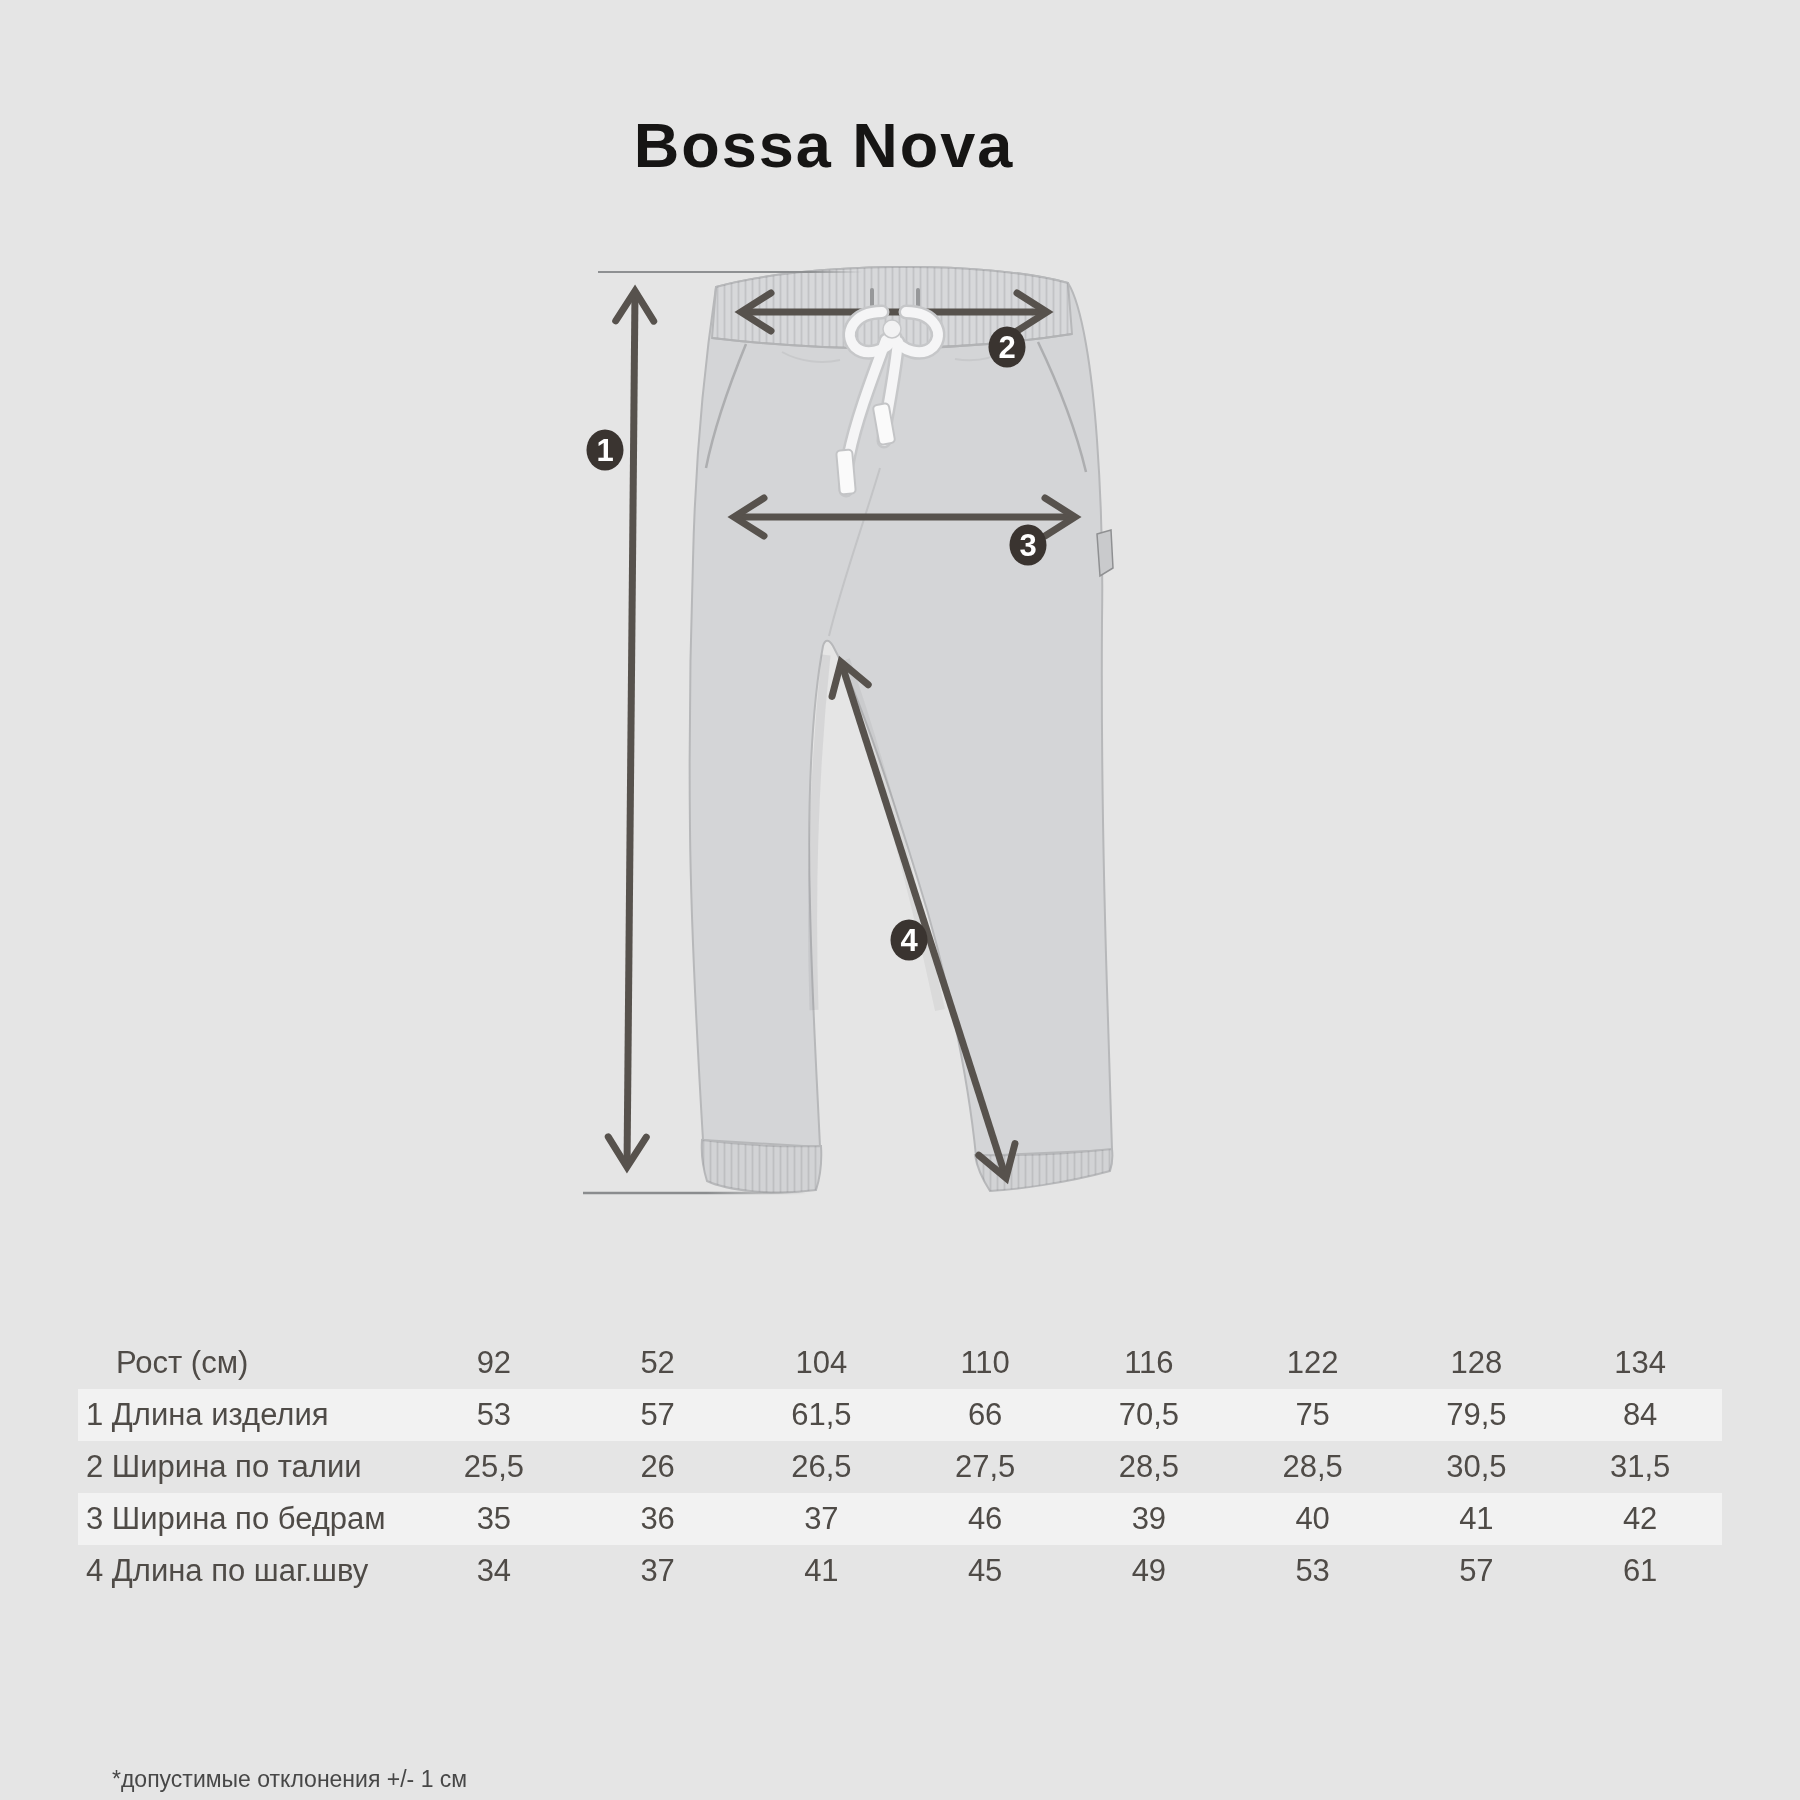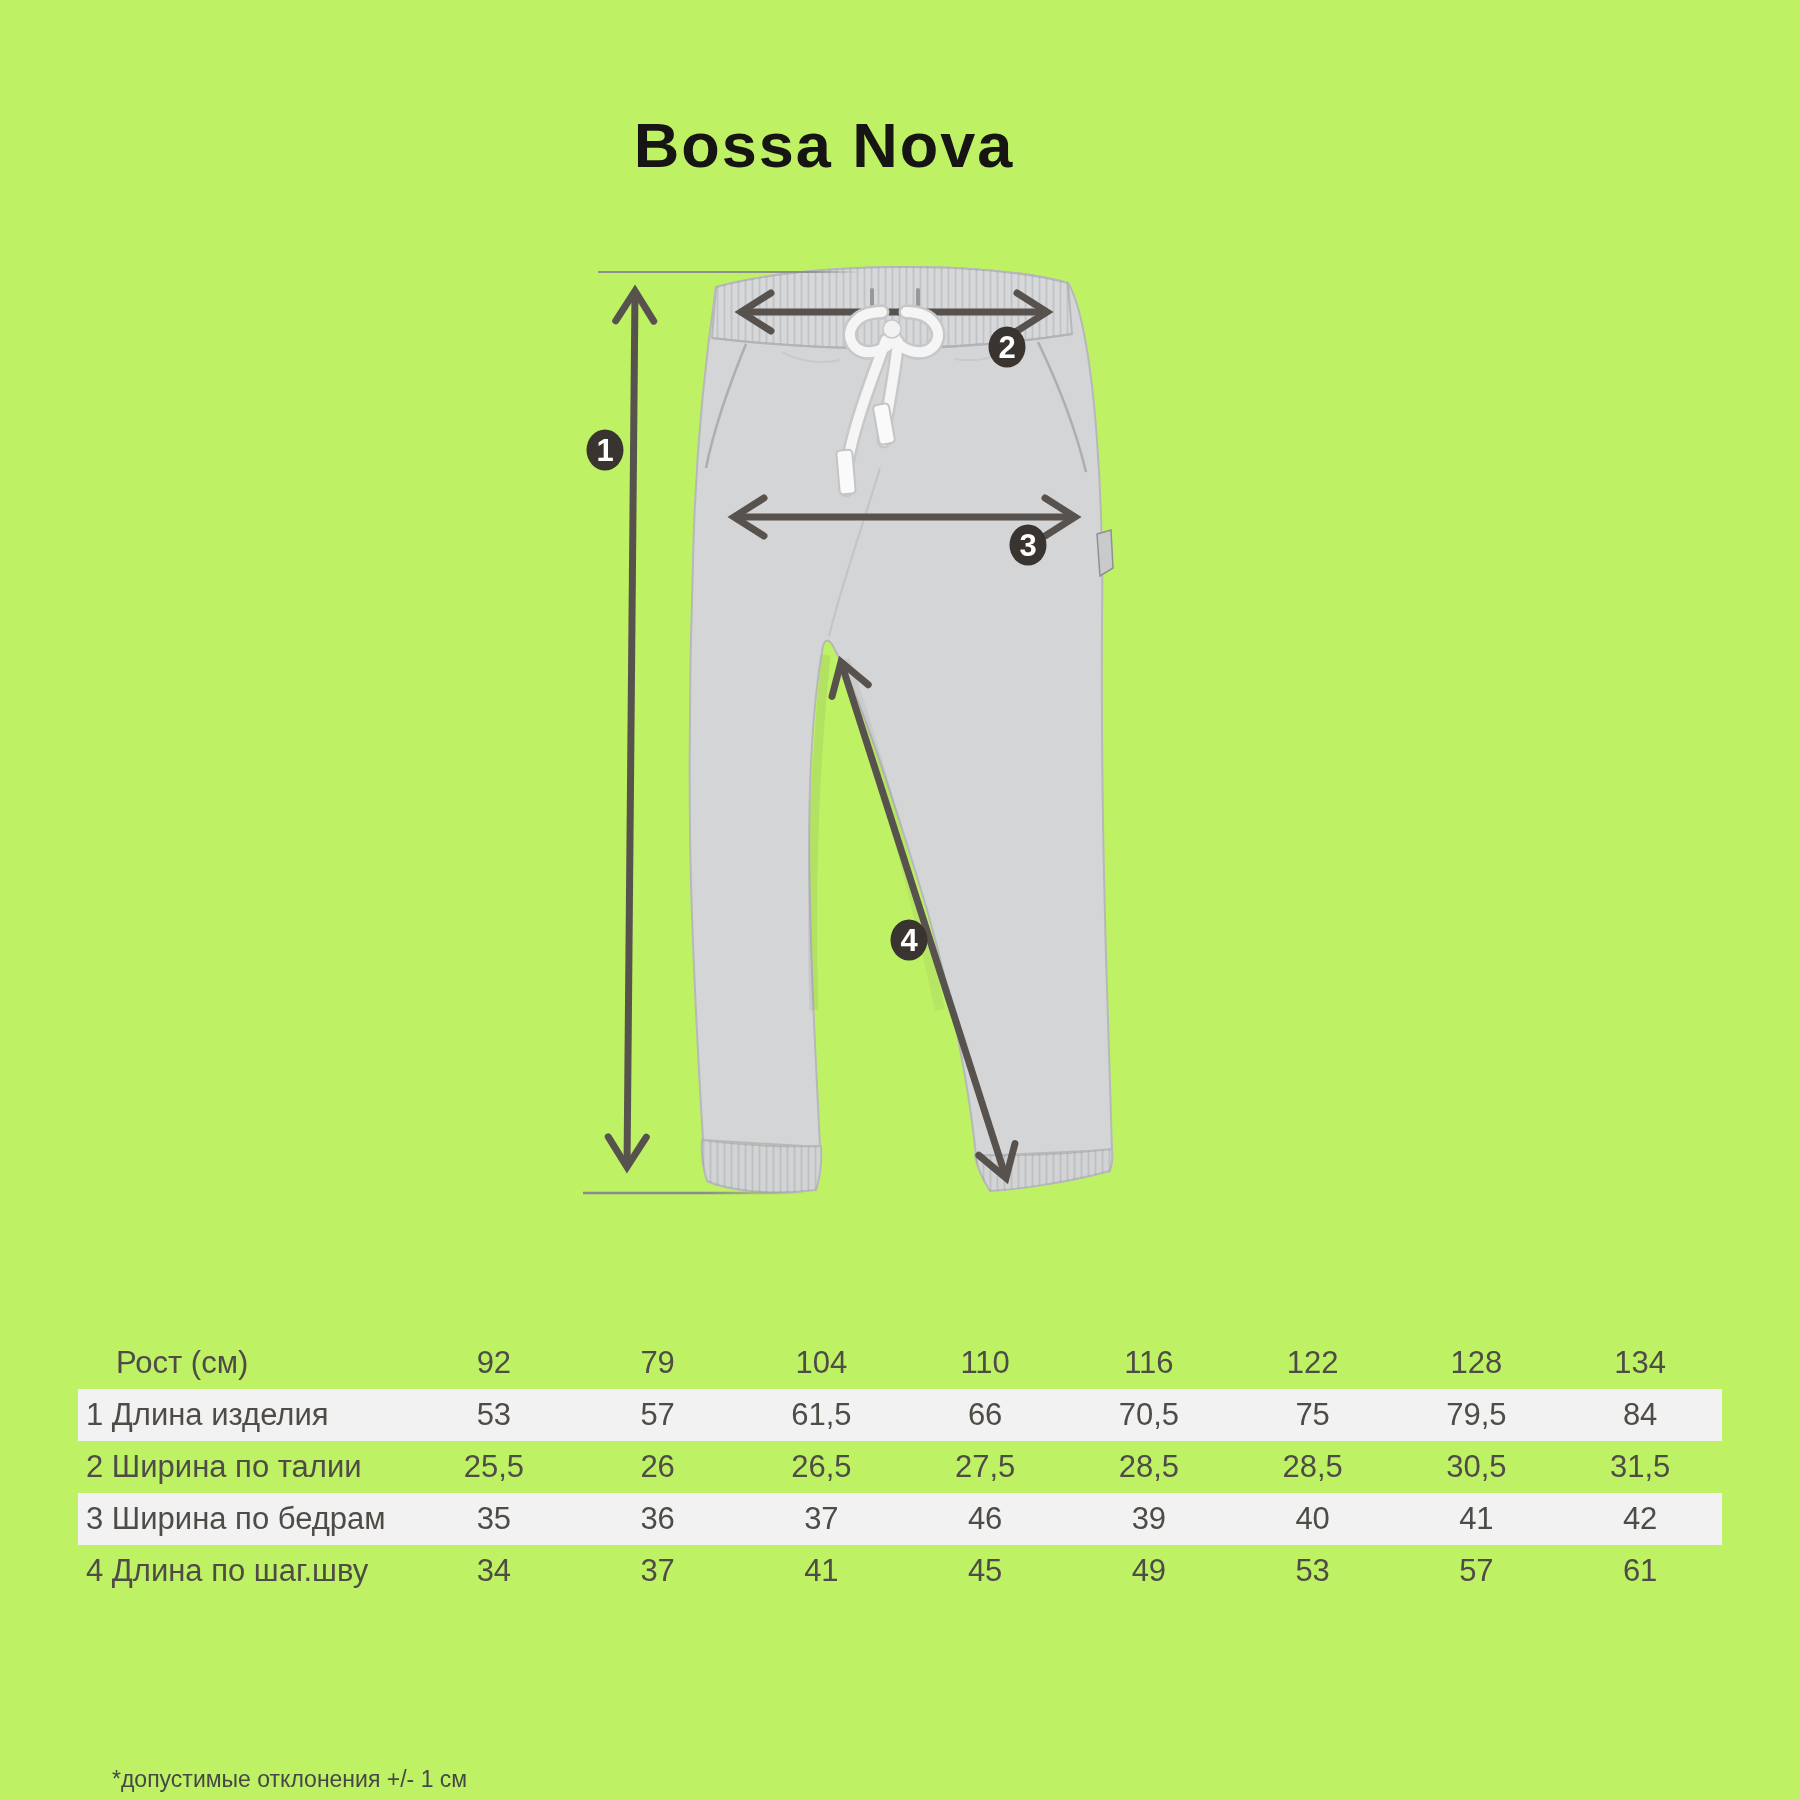--- a/index.html
+++ b/index.html
@@ -1,17 +1,17 @@
 <!DOCTYPE html>
 <html><head>
 <meta charset="utf-8">
 <style>
   html,body{margin:0;padding:0;background:#ffffff;}
   .canvas{
-    position:relative;width:1800px;height:1800px;background:#bef264;overflow:hidden;
+    position:relative;width:1800px;height:1800px;background:#e5e5e5;overflow:hidden;
     font-family:"Liberation Sans", sans-serif;color:#4f4b47;
   }
   
   .brand{position:absolute;left:0;top:112px;width:1648px;text-align:center;}
   .brand-title{
     font-size:63px;font-weight:700;letter-spacing:2px;color:#161514;line-height:1.05;
   }
   .brand-sub{
     margin-top:8px;font-size:30px;font-weight:700;letter-spacing:6px;color:#23211f;
   }
@@ -157,21 +157,21 @@
         <text x="909" y="951" fill="#ffffff">4</text>
       </g>
     </g>
   </svg>
 
   <div class="size-table">
     <div>
         <div class="trow">
           <div class="tlabel indent">Рост (см)</div>
           <div class="tcell">92</div>
-          <div class="tcell">79</div>
+          <div class="tcell">52</div>
           <div class="tcell">104</div>
           <div class="tcell">110</div>
           <div class="tcell">116</div>
           <div class="tcell">122</div>
           <div class="tcell">128</div>
           <div class="tcell">134</div>
         </div>
         <div class="trow striped">
           <div class="tlabel">1 Длина изделия</div>
           <div class="tcell">53</div>

